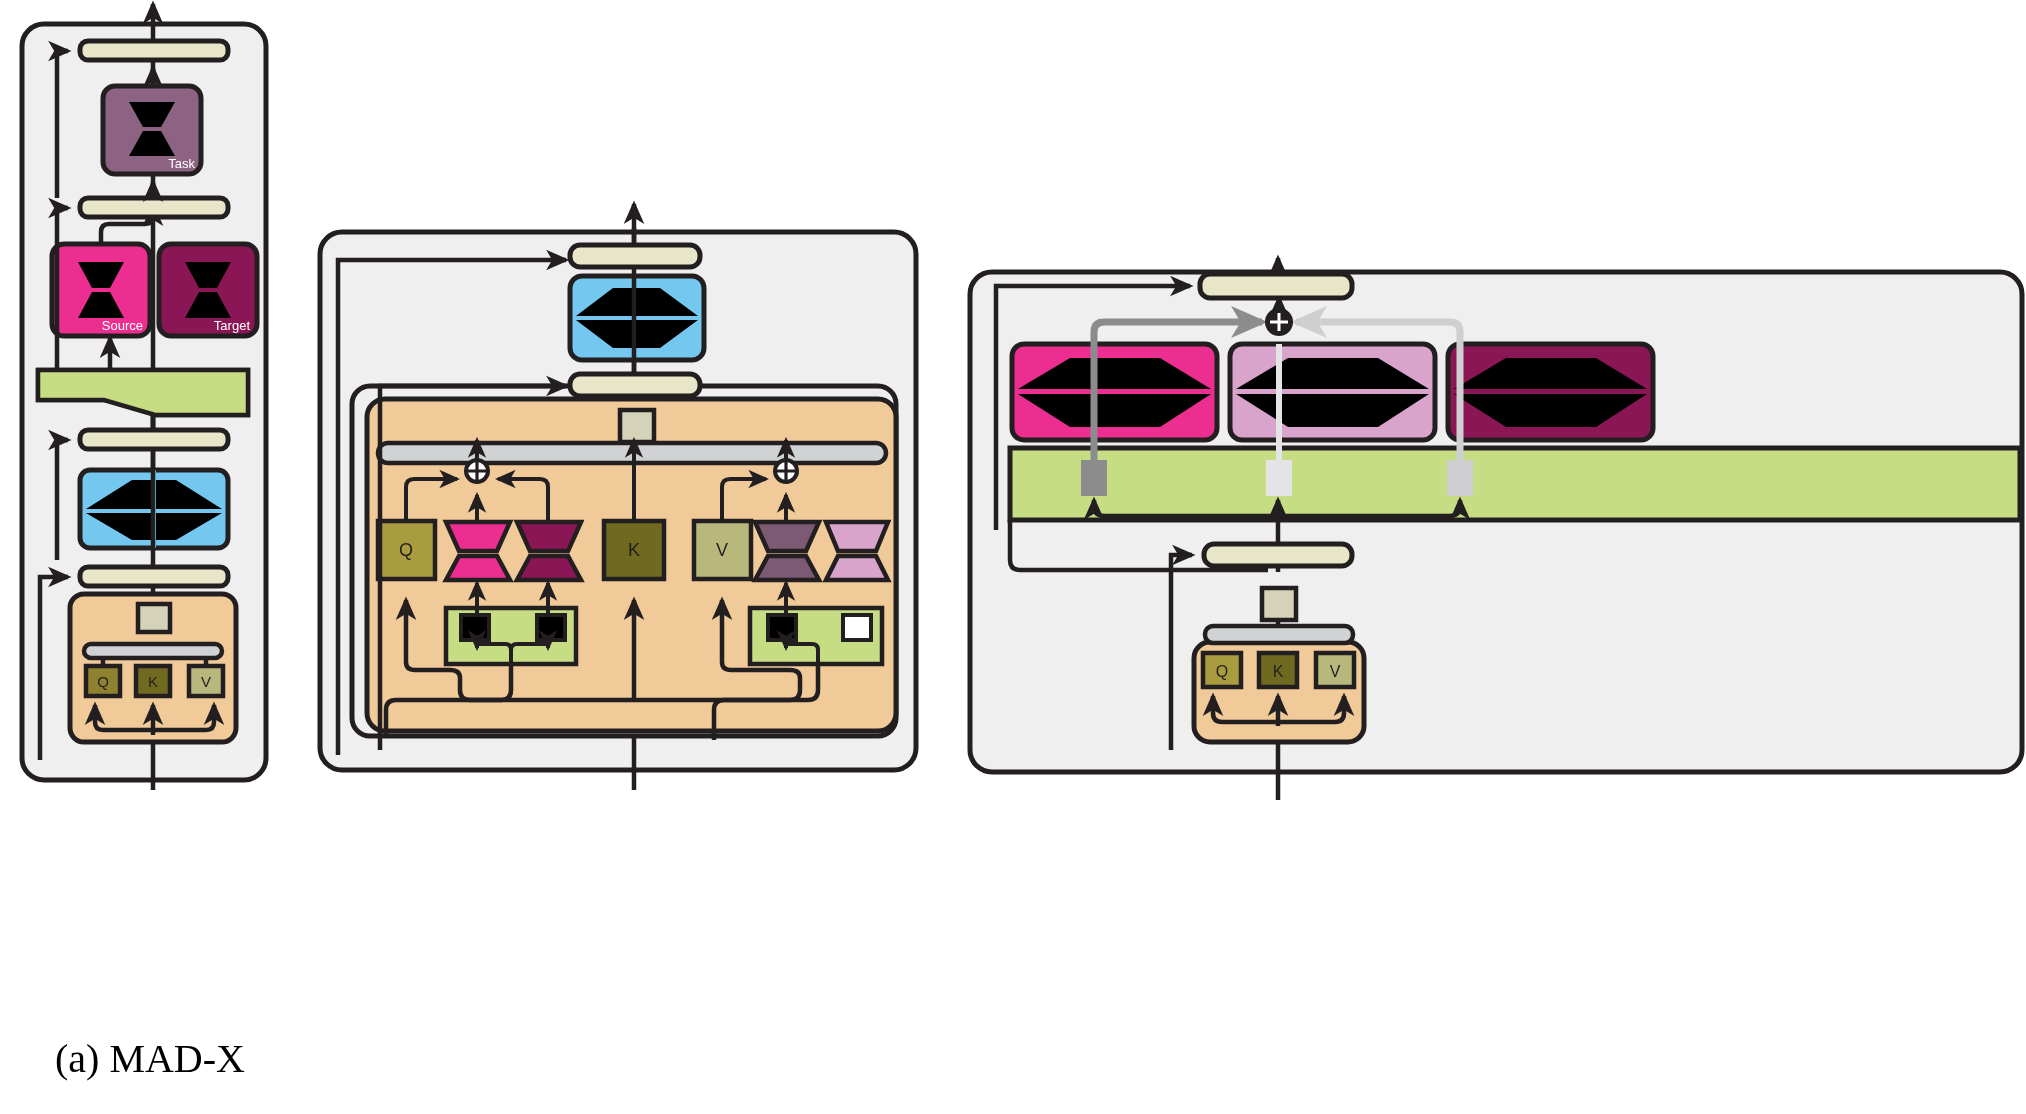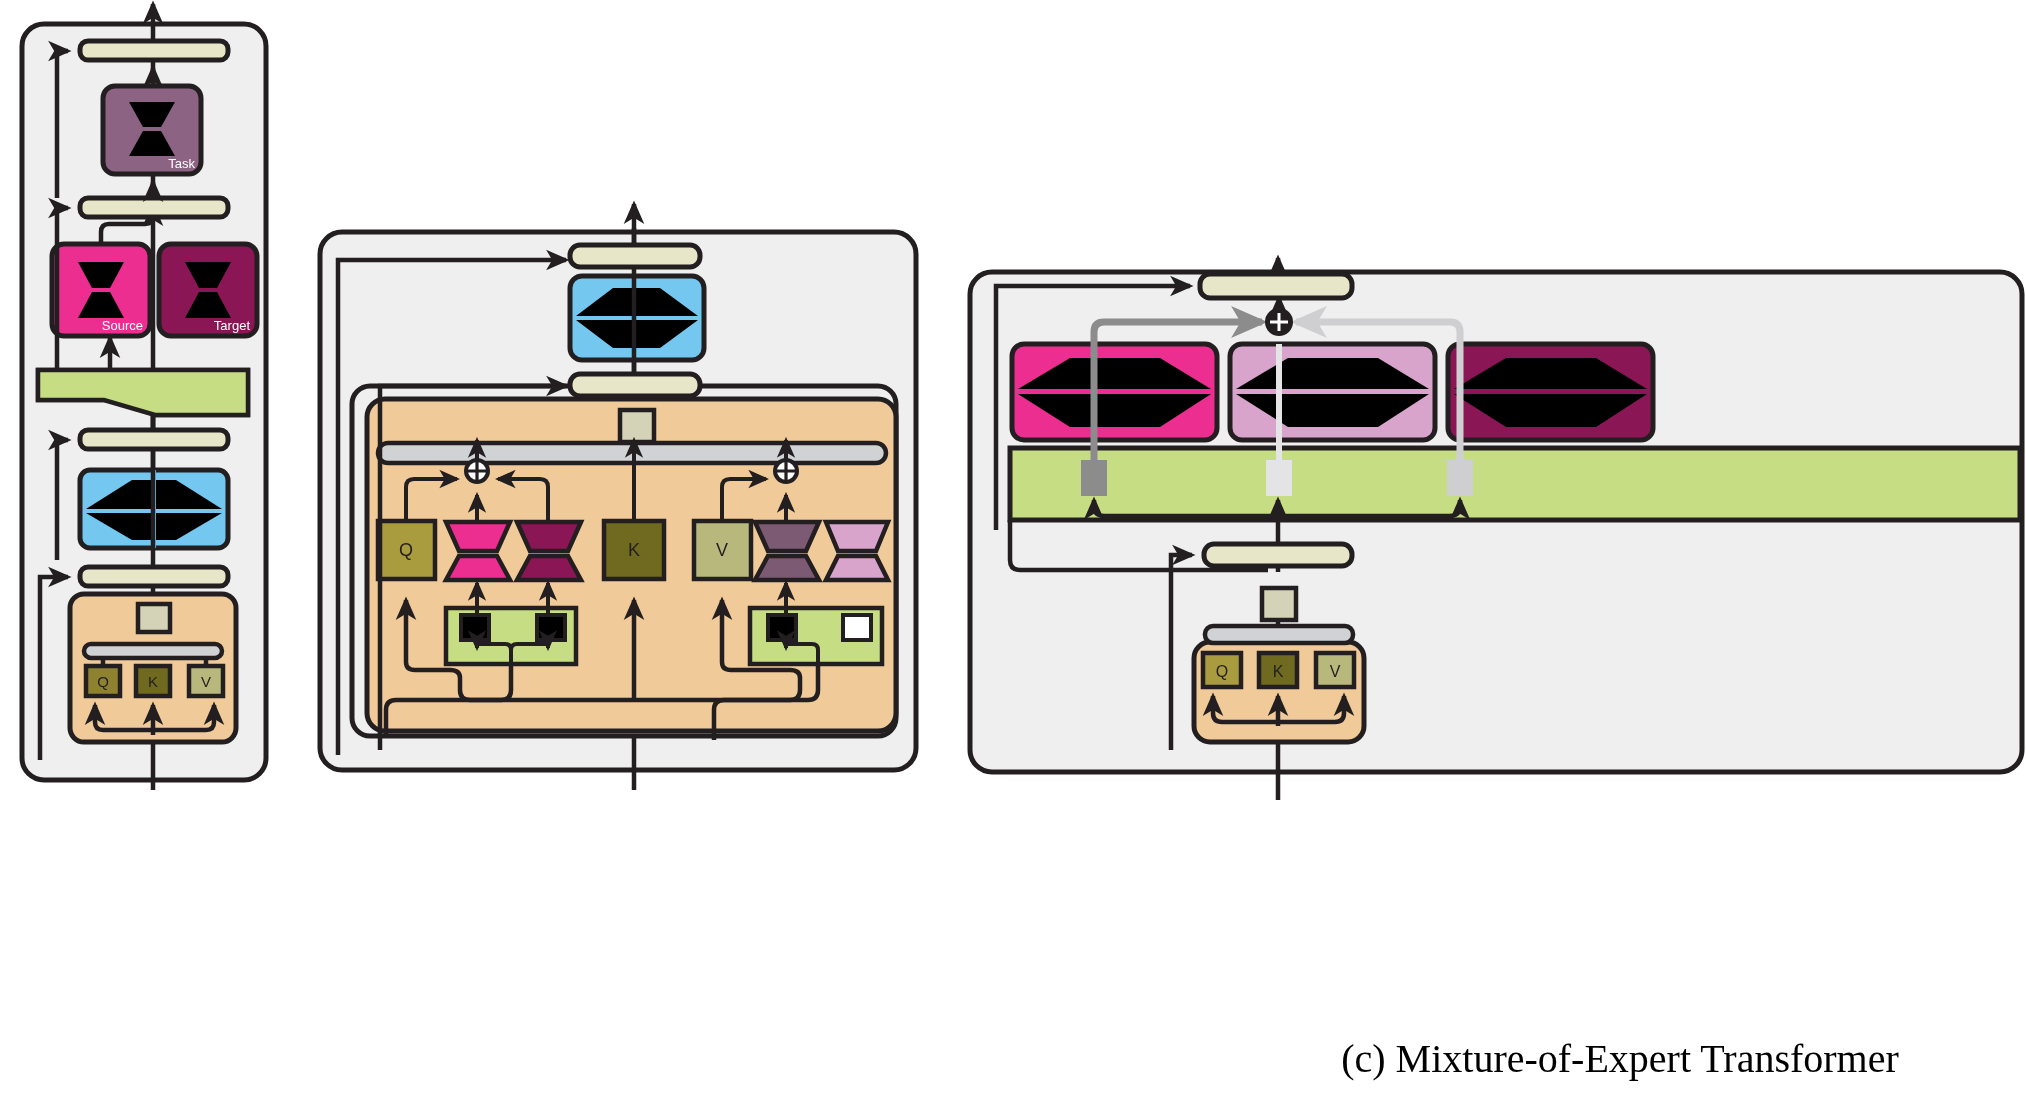--- a/index.html
+++ b/index.html
@@ -275,15 +275,15 @@
     <path d="M 1279 313 L 1279 331 M 1270 322 L 1288 322" stroke="#ffffff" stroke-width="3"></path>
     <path d="M 1279 312 L 1279 298" stroke="#231f20" stroke-width="4.5" fill="none" marker-end="url(#arrow)"></path>
 
     <rect x="1200" y="274" rx="10" ry="10" width="152" height="24" fill="#e8e6c8" stroke="#231f20" stroke-width="5"></rect>
     <path d="M 996 530 L 996 286 L 1190 286" stroke="#231f20" stroke-width="4.5" fill="none" marker-end="url(#arrow)"></path>
 
   </g>
 
 </svg>
 
-<div class="panel-caption" id="cap-c">(c) Mixture-of-Expert Transformer</div>
+<div class="panel-caption" id="cap-a">(a) MAD-X</div>
 
 </div>
 
 </body></html>

